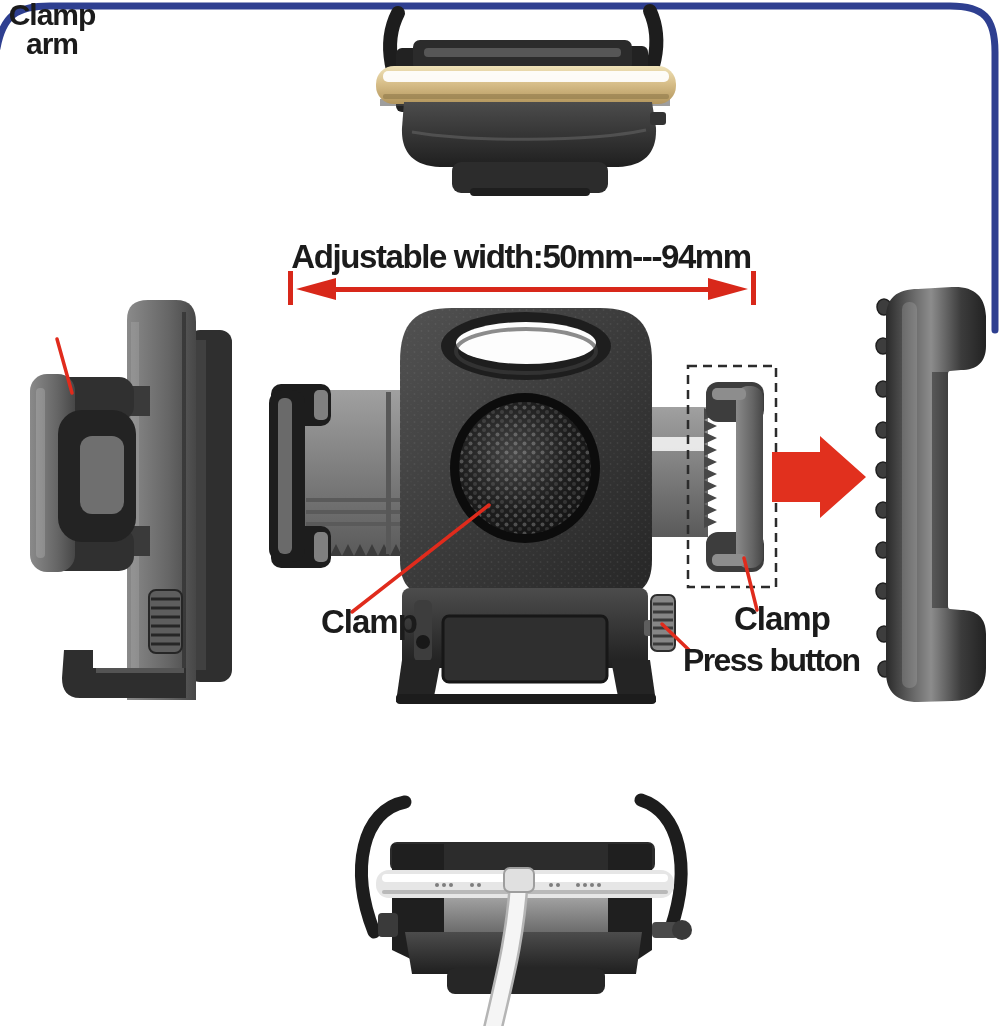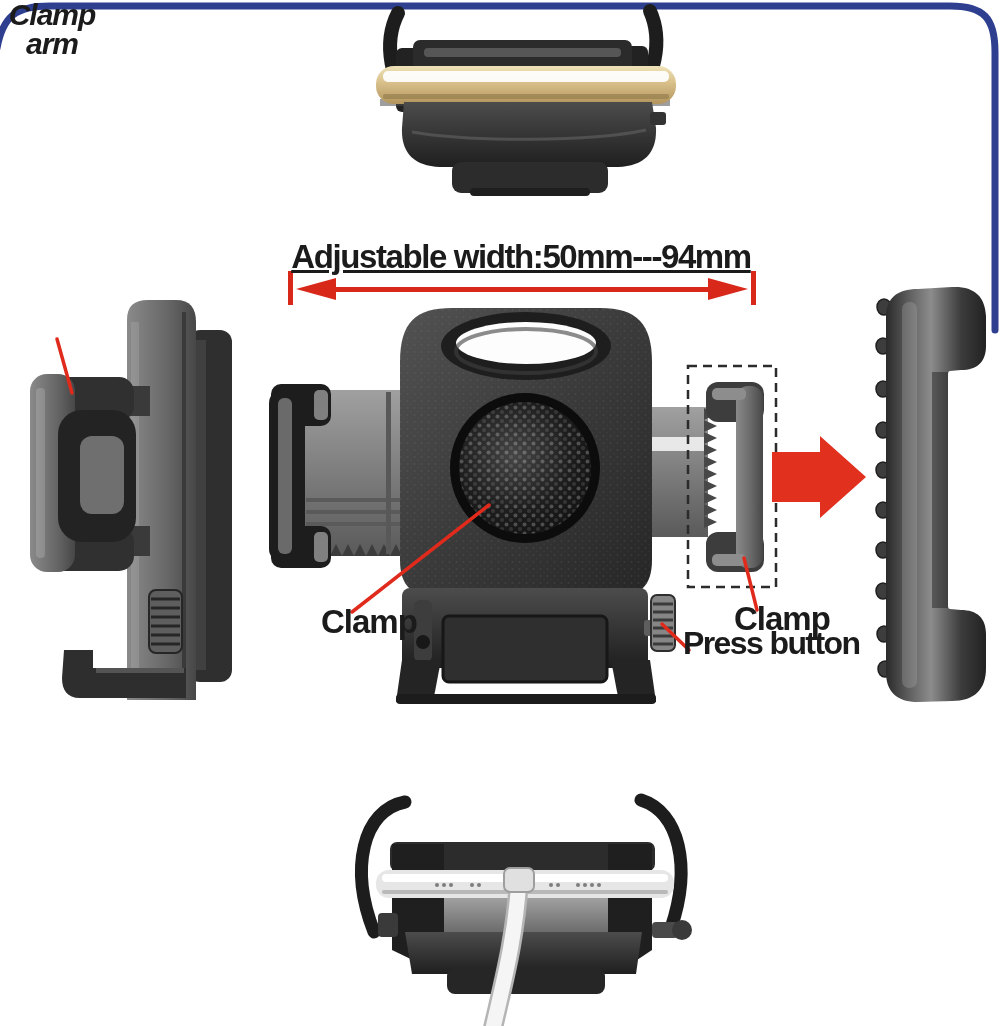--- a/index.html
+++ b/index.html
@@ -1,24 +1,24 @@
 <!DOCTYPE html>
 <html><head>
 <meta charset="utf-8">
 <style>
   html,body{margin:0;padding:0;background:#ffffff;}
   .canvas{position:relative;width:1000px;height:1026px;background:#ffffff;overflow:hidden;
           font-family:"Liberation Sans",sans-serif;}
   .gfx{position:absolute;left:0;top:0;width:1000px;height:1026px;}
   .lbl{position:absolute;font-weight:700;color:#1b1b1b;letter-spacing:-1px;white-space:nowrap;}
-  .lbl-clamp{left:0;top:274;width:104px;text-align:center;font-size:30px;line-height:29px;white-space:normal;font-style:italic;}
-  .lbl-adj{left:288px;top:238px;width:466px;text-align:center;font-size:33px;letter-spacing:-1.4px;text-decoration:underline;}
+  .lbl-clamp{left:0;top:274;width:104px;text-align:center;font-size:30px;line-height:29px;white-space:normal;}
+  .lbl-adj{left:288px;top:238px;width:466px;text-align:center;font-size:33px;letter-spacing:-1.4px;}
   .lbl-soft{left:321px;top:603px;font-size:33px;}
   .lbl-rubber{left:734px;top:600px;font-size:33px;}
-  .lbl-press{left:683px;top:625px;font-size:32px;letter-spacing:-1.6px;}
+  .lbl-press{left:683px;top:642px;font-size:32px;letter-spacing:-1.6px;}
 </style>
 </head>
 <body>
 
 <div class="canvas">
 
 <svg class="gfx" viewBox="0 0 1000 1026">
   <defs>
     <linearGradient id="goldG" x1="0" y1="0" x2="0" y2="1">
       <stop offset="0" stop-color="#efe2b8"></stop>

